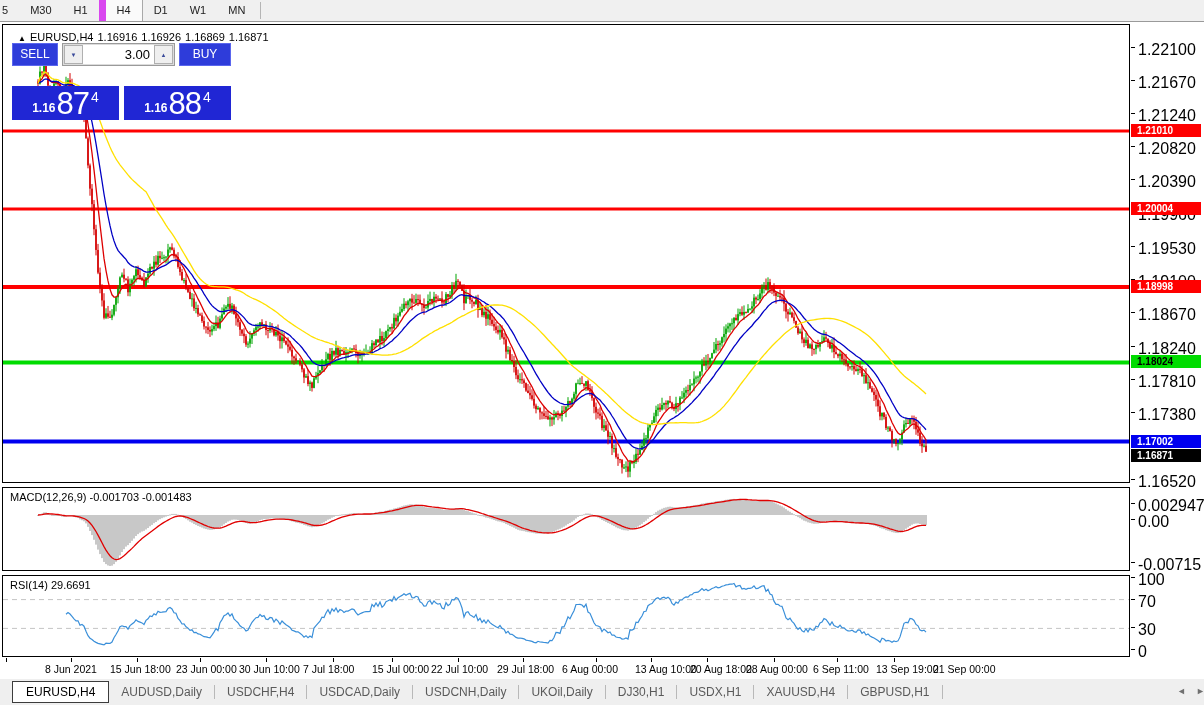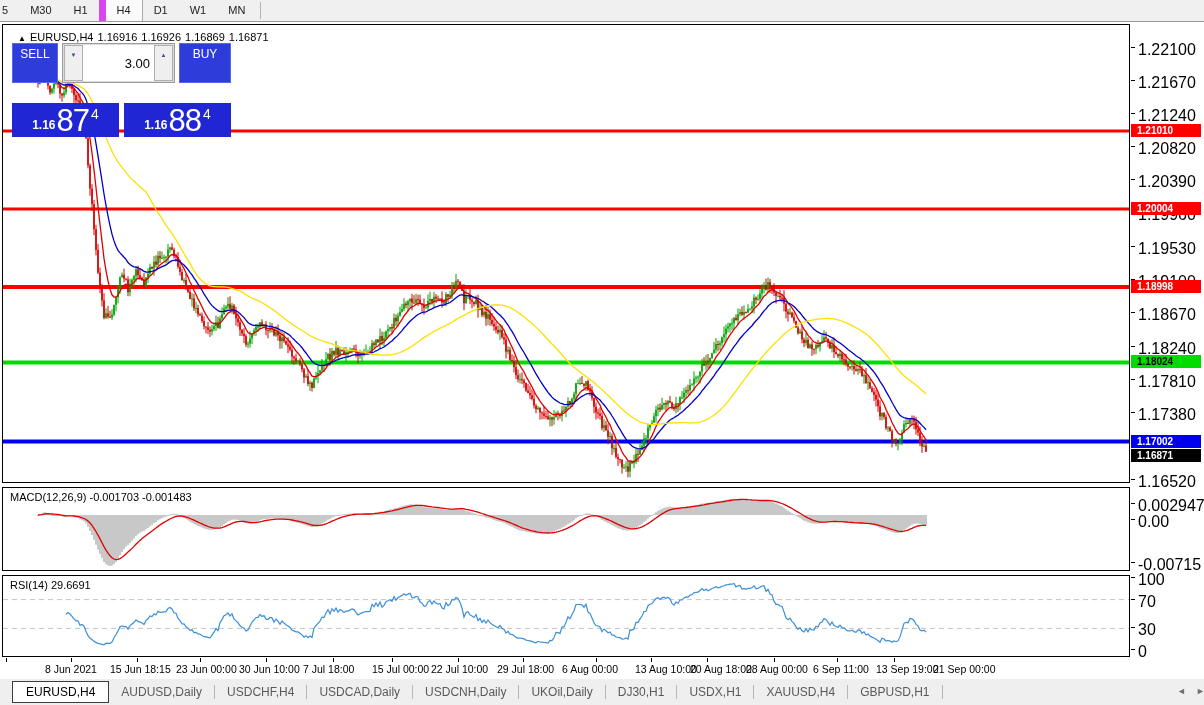--- a/index.html
+++ b/index.html
@@ -25,21 +25,21 @@
   .pane svg { position:absolute; left:0; top:0; }
 
   #chart-header { position:absolute; left:10px; top:9px; font-size:11px; color:#000; z-index:5; white-space:nowrap;margin-left:8px; }
   #chart-header .tri { font-size:8px; margin-right:4px; }
   #chart-header span { margin-right:4px; }
 
   .ind-label { position:absolute; left:10px; font-size:11px; color:#000; z-index:5; white-space:nowrap; }
 
   
   #trade-widget { position:absolute; left:12px; top:21px; width:219px; z-index:6; }
-  #tw-row1 { display:flex; height:40px; }
+  #tw-row1 { display:flex; height:23px; }
   .tw-btn { background:#2e3cda; border:1px solid #5a66ee; color:#fff; font-size:12px;
     text-align:center; line-height:21px; cursor:pointer; }
   #sell-btn { width:46px; } #buy-btn { width:52px; }
   #vol-box { width:113px; margin:0 4px; background:#dcdcdc; border:1px solid #9a9a9a;
     display:flex; align-items:stretch; padding:1px; }
   .spin { width:19px; background:#efefef; border:1px solid #b0b0b0; color:#3a4a9a;
     font-size:6px; text-align:center; line-height:19px; cursor:pointer; }
   #vol-field { flex:1; background:#fff; border:none; color:#000; font-size:13px;
     text-align:right; padding-right:4px; width:60px; }
   #tw-row2 { display:flex; margin-top:20px; }
@@ -1524,21 +1524,21 @@
         <div class="axis-dash" style="left: 1131px; top: 605.4px;"></div>
         <div class="axis-tick-label" style="left: 1138px; top: 599.4px;">30</div>
         <div class="axis-dash" style="left: 1131px; top: 627px;"></div>
         <div class="axis-tick-label" style="left: 1138px; top: 621px;">0</div>
       </div>
 
     <div id="time-axis">
         <div class="time-tick" style="left: 6px;"></div>
         <div class="time-label" style="left: 2px;">8 Jun 2021</div>
         <div class="time-tick" style="left: 71px;"></div>
-        <div class="time-label" style="left: 67px;">15 Jun 18:15</div>
+        <div class="time-label" style="left: 67px;">15 Jun 18:00</div>
         <div class="time-tick" style="left: 137px;"></div>
         <div class="time-label" style="left: 133px;">23 Jun 00:00</div>
         <div class="time-tick" style="left: 200px;"></div>
         <div class="time-label" style="left: 196px;">30 Jun 10:00</div>
         <div class="time-tick" style="left: 266px;"></div>
         <div class="time-label" style="left: 260px;">7 Jul 18:00</div>
         <div class="time-tick" style="left: 333px;"></div>
         <div class="time-label" style="left: 329px;">15 Jul 00:00</div>
         <div class="time-tick" style="left: 392px;"></div>
         <div class="time-label" style="left: 388px;">22 Jul 10:00</div>

